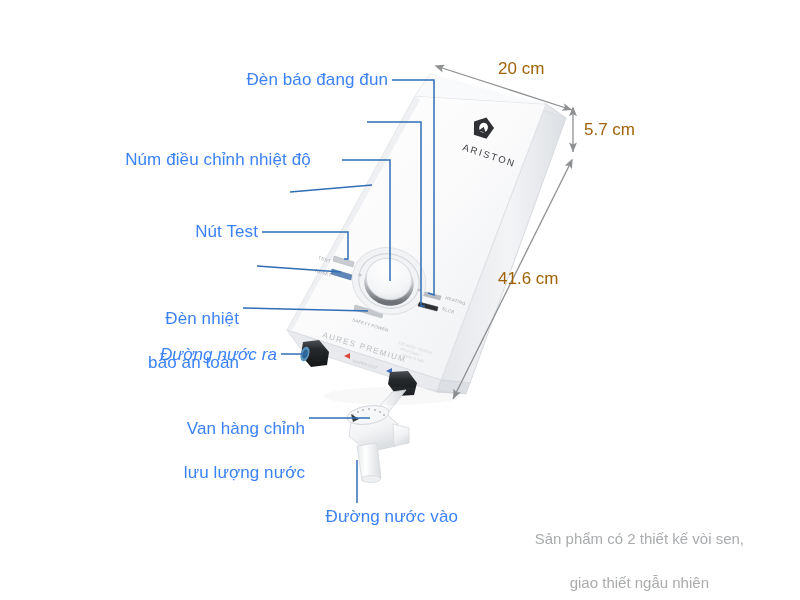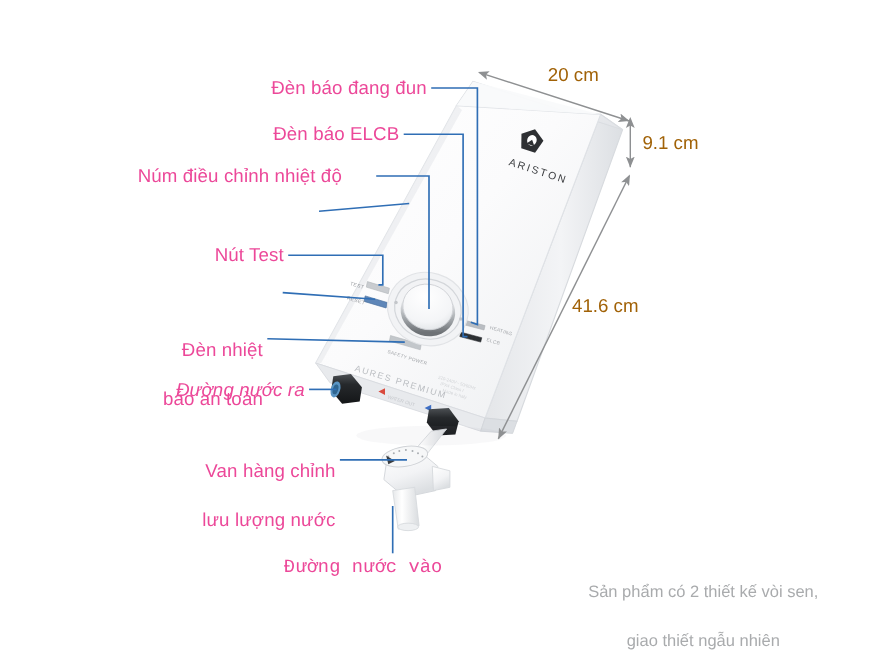--- a/index.html
+++ b/index.html
@@ -19,28 +19,28 @@
   }
   #svgroot {
     position: absolute;
     left: 0;
     top: 0;
     width: 800px;
     height: 600px;
   }
   .callout-label {
     position: absolute;
-    color: #ec4899;
+    color: #3b82f6;
     font-size: 17px;
     line-height: 22px;
     white-space: pre;
     letter-spacing: 0.1px;
   }
   .lbl-right { text-align: right; }
-  .lbl-center{ text-align: left; font-family: Liberation Mono, monospace; }
+  .lbl-center{ text-align: right; }
   .dim-label {
     position: absolute;
     color: #a16207;
     font-size: 17px;
     line-height: 21px;
     white-space: pre;
   }
   .footnote {
     position: absolute;
     color: #a9abad;
@@ -238,21 +238,20 @@
       <line x1="436" y1="66" x2="572" y2="110" marker-start="url(#arrTail)" marker-end="url(#arrHead)"></line>
 
       <line x1="573" y1="108" x2="573" y2="152" marker-start="url(#arrTail)" marker-end="url(#arrHead)"></line>
 
       <line x1="572" y1="160" x2="453" y2="399" marker-start="url(#arrTail)" marker-end="url(#arrHead)"></line>
     </g>
   </svg>
 
   <div class="callout-label lbl-right" style="left:138px; top:69px; width:250px;">Đèn báo đang đun</div>
 
-  <div class="callout-label lbl-right" style="left:138px; top:111px; width:225px;">Đèn báo ELCB</div>
 
   <div class="callout-label lbl-right" style="left:98px; top:149px; width:240px;text-align:center;">Núm điều chỉnh nhiệt độ</div>
 
 
   <div class="callout-label lbl-right" style="left:128px; top:221px; width:130px;">Nút Test</div>
 
 
   <div class="callout-label lbl-right" style="left:99px; top:286px; width:140px;">
     <span>Đèn nhiệt</span><br>
     <span>báo an toàn</span>
@@ -262,22 +261,22 @@
 
   <div class="callout-label lbl-right" style="left:155px; top:396px; width:150px;">
     <span>Van hàng chỉnh</span><br>
     <span>lưu lượng nước</span>
   </div>
 
   <div class="callout-label lbl-center" style="left:258px; top:506px; width:200px;">Đường nước vào</div>
 
   <div class="dim-label" style="left:498px; top:58px;">20 cm</div>
 
-  <div class="dim-label" style="left:584px; top:119px;">9.1 cm</div>
-
-  <div class="dim-label" style="left:520px; top:268px;">41.6 cm</div>
+  <div class="dim-label" style="left:584px; top:119px;">5.7 cm</div>
+
+  <div class="dim-label" style="left:498px; top:268px;">41.6 cm</div>
 
   <div class="footnote" style="left:490px; top:506px; width:282px;">
     <span>Sản phẩm có 2 thiết kế vòi sen,</span><br>
     <span>giao thiết ngẫu nhiên</span>
   </div>
 
 </div>
 
 </body></html>

